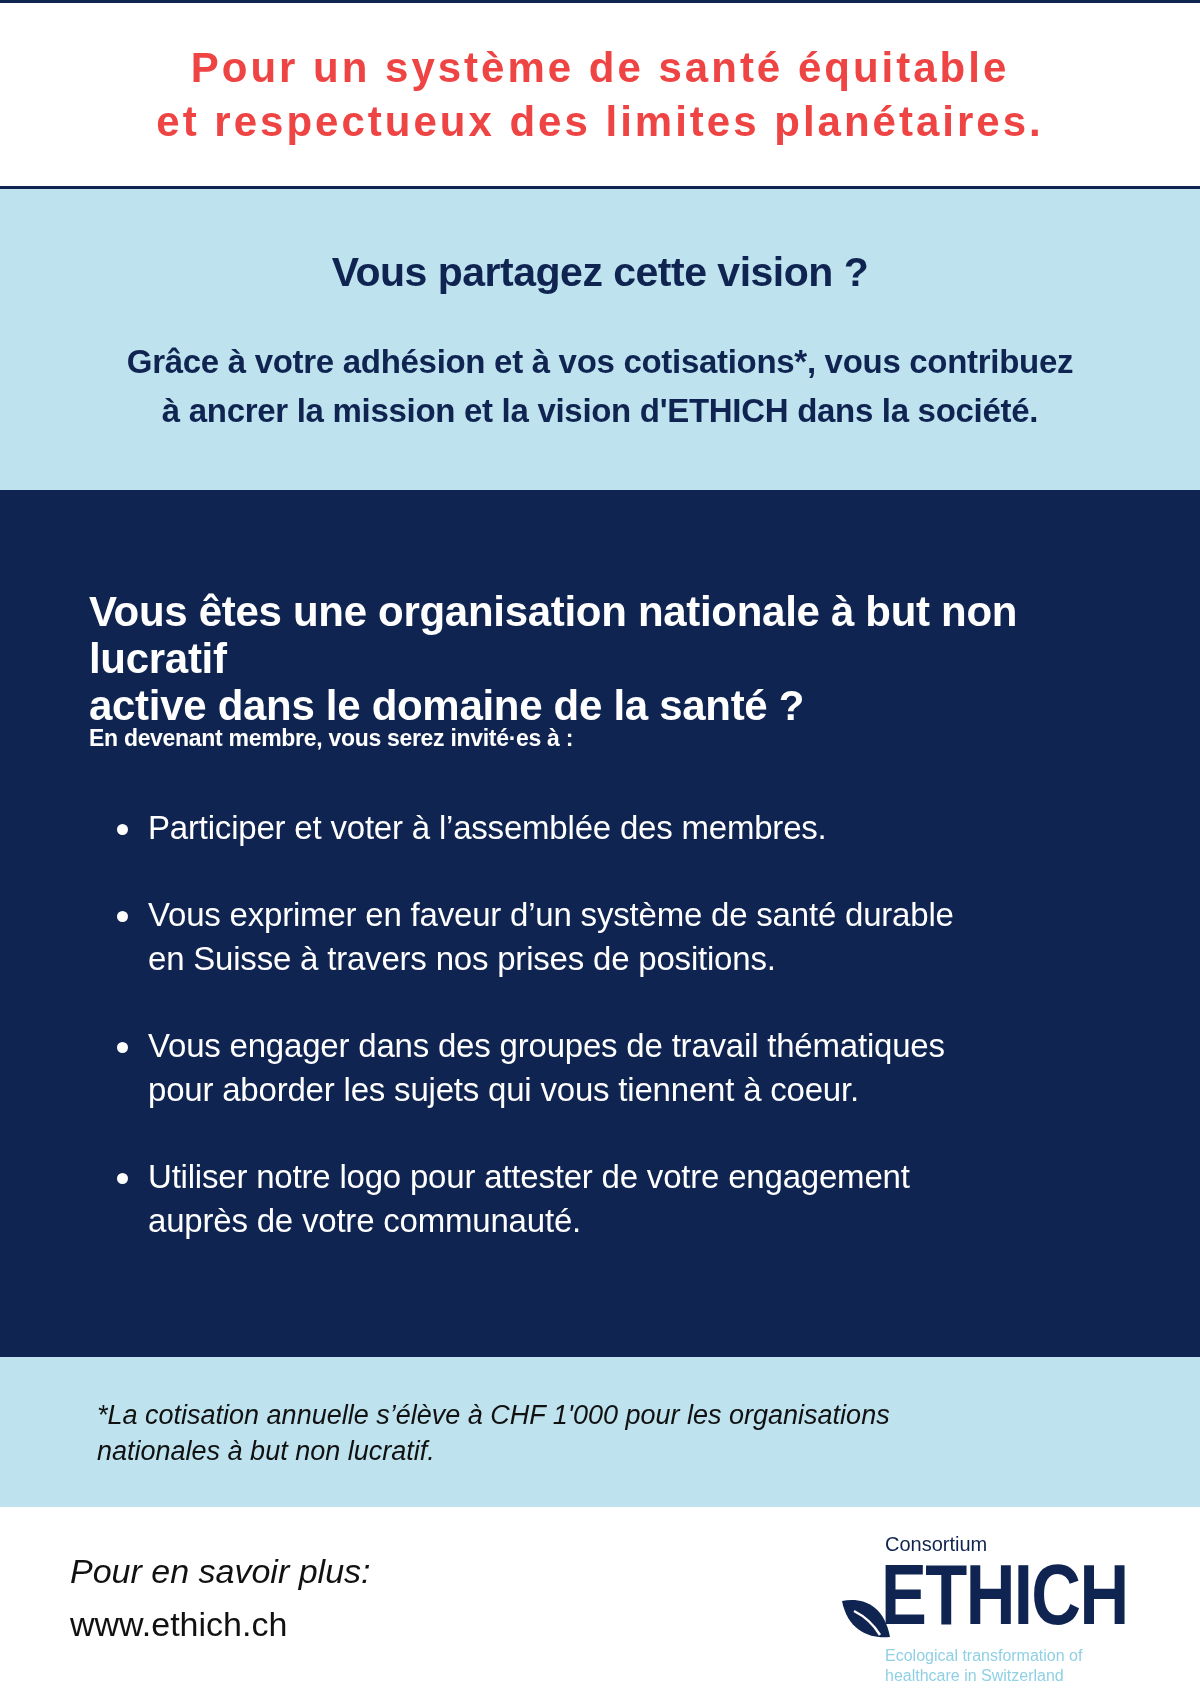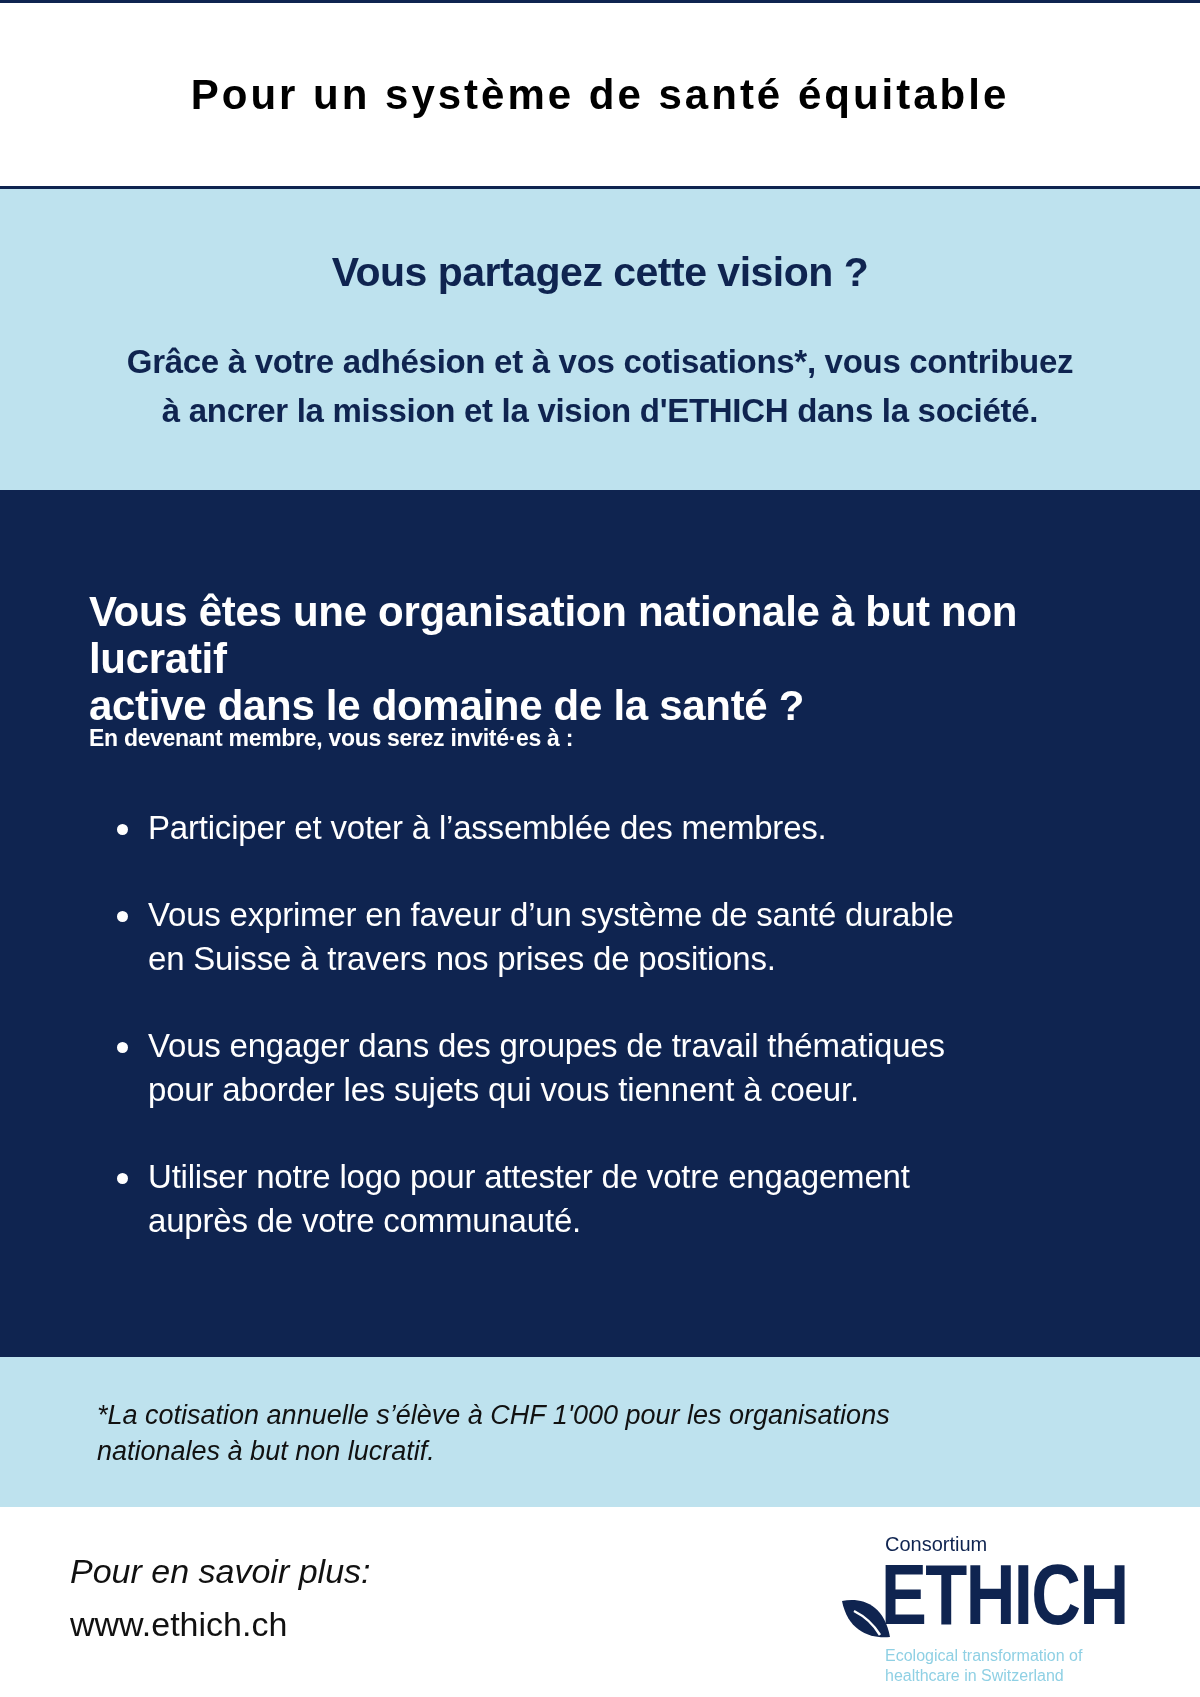--- a/index.html
+++ b/index.html
@@ -3,21 +3,21 @@
   <meta charset="utf-8">
   <style>
     * { margin: 0; padding: 0; box-sizing: border-box; }
     html, body { width: 1200px; height: 1697px; background: #ffffff; overflow: hidden; }
     body { font-family: "Liberation Sans", "DejaVu Sans", sans-serif; color: #0f2450; position: relative; }
 
     .top-border { position: absolute; left: 0; top: 0; width: 1200px; height: 3px; background: #0f2450; }
 
     .header { position: absolute; left: 0; top: 3px; width: 1200px; height: 184px; background: #ffffff;
       display: flex; flex-direction: column; align-items: center; justify-content: center; }
-    .header h1 { font-size: 42px; font-weight: 700; letter-spacing: 3px; line-height: 54px; text-align: center; color: #000000; }
+    .header h1 { font-size: 42px; font-weight: 700; letter-spacing: 3px; line-height: 54px; text-align: center; color: #ef4444; }
     .header-border { position: absolute; left: 0; top: 186px; width: 1200px; height: 3px; background: #0f2450; }
 
     .vision { position: absolute; left: 0; top: 189px; width: 1200px; height: 301px; background: #bee2ee; text-align: center; }
     .vision h2 { position: absolute; left: 0; top: 60px; width: 1200px; font-size: 41px; font-weight: 700; color: #0f2450; letter-spacing: -0.5px; }
     .vision p { position: absolute; left: 40px; top: 148px; width: 1120px; font-size: 33px; font-weight: 700; line-height: 49px; color: #0f2450; letter-spacing: -0.3px; }
 
     .members { position: absolute; left: 0; top: 490px; width: 1200px; height: 867px; background: #0f2450; color: #ffffff; }
     .members .question { position: absolute; left: 89px; top: 98px; width: 1020px; font-size: 42px; font-weight: 700; line-height: 47px; letter-spacing: -0.3px; }
     .members .invite { position: absolute; left: 89px; top: 235px; font-size: 23px; font-weight: 700; letter-spacing: -0.3px; }
     .members ul { position: absolute; left: 114px; top: 316px; width: 980px; list-style: none; }
@@ -38,20 +38,21 @@
     .logo .tagline { position: absolute; left: 47px; top: 119px; font-size: 16px; line-height: 20px; color: #8fd0e4; }
   </style>
 </head>
 <body>
 
 <div class="top-border"></div>
 
 <section class="header">
   <h1>
     <span>Pour un système de santé équitable</span><br>
+    <span>et respectueux des limites planétaires.</span>
   </h1>
 </section>
 <div class="header-border"></div>
 
 <section class="vision">
   <h2>Vous partagez cette vision ?</h2>
   <p>
     <span>Grâce à votre adhésion et à vos cotisations*, vous contribuez</span><br>
     <span>à ancrer la mission et la vision d'ETHICH dans la société.</span>
   </p>

